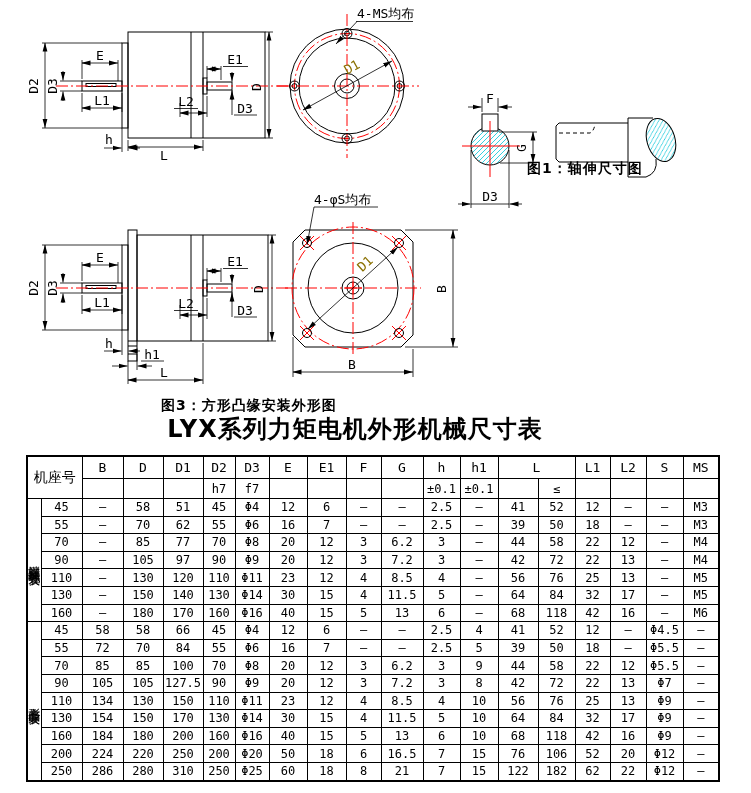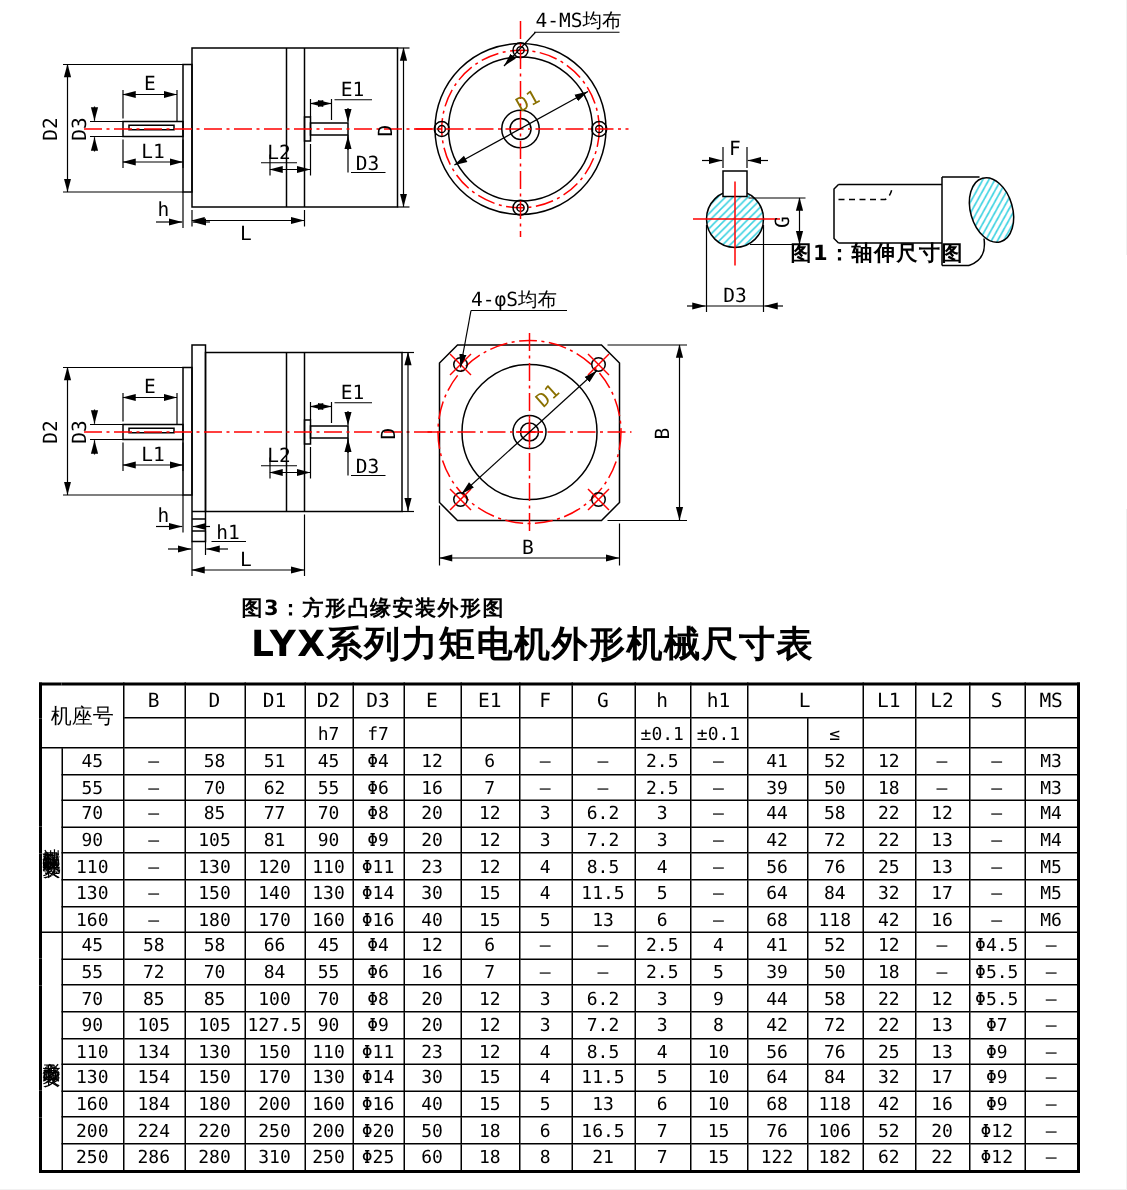--- a/index.html
+++ b/index.html
@@ -416,21 +416,21 @@
           <td>58</td>
           <td>22</td>
           <td>12</td>
           <td>–</td>
           <td>M4</td>
         </tr>
         <tr>
           <td>90</td>
           <td>–</td>
           <td>105</td>
-          <td>81</td>
+          <td>97</td>
           <td>90</td>
           <td>Φ9</td>
           <td>20</td>
           <td>12</td>
           <td>3</td>
           <td>7.2</td>
           <td>3</td>
           <td>–</td>
           <td>42</td>
           <td>72</td>

